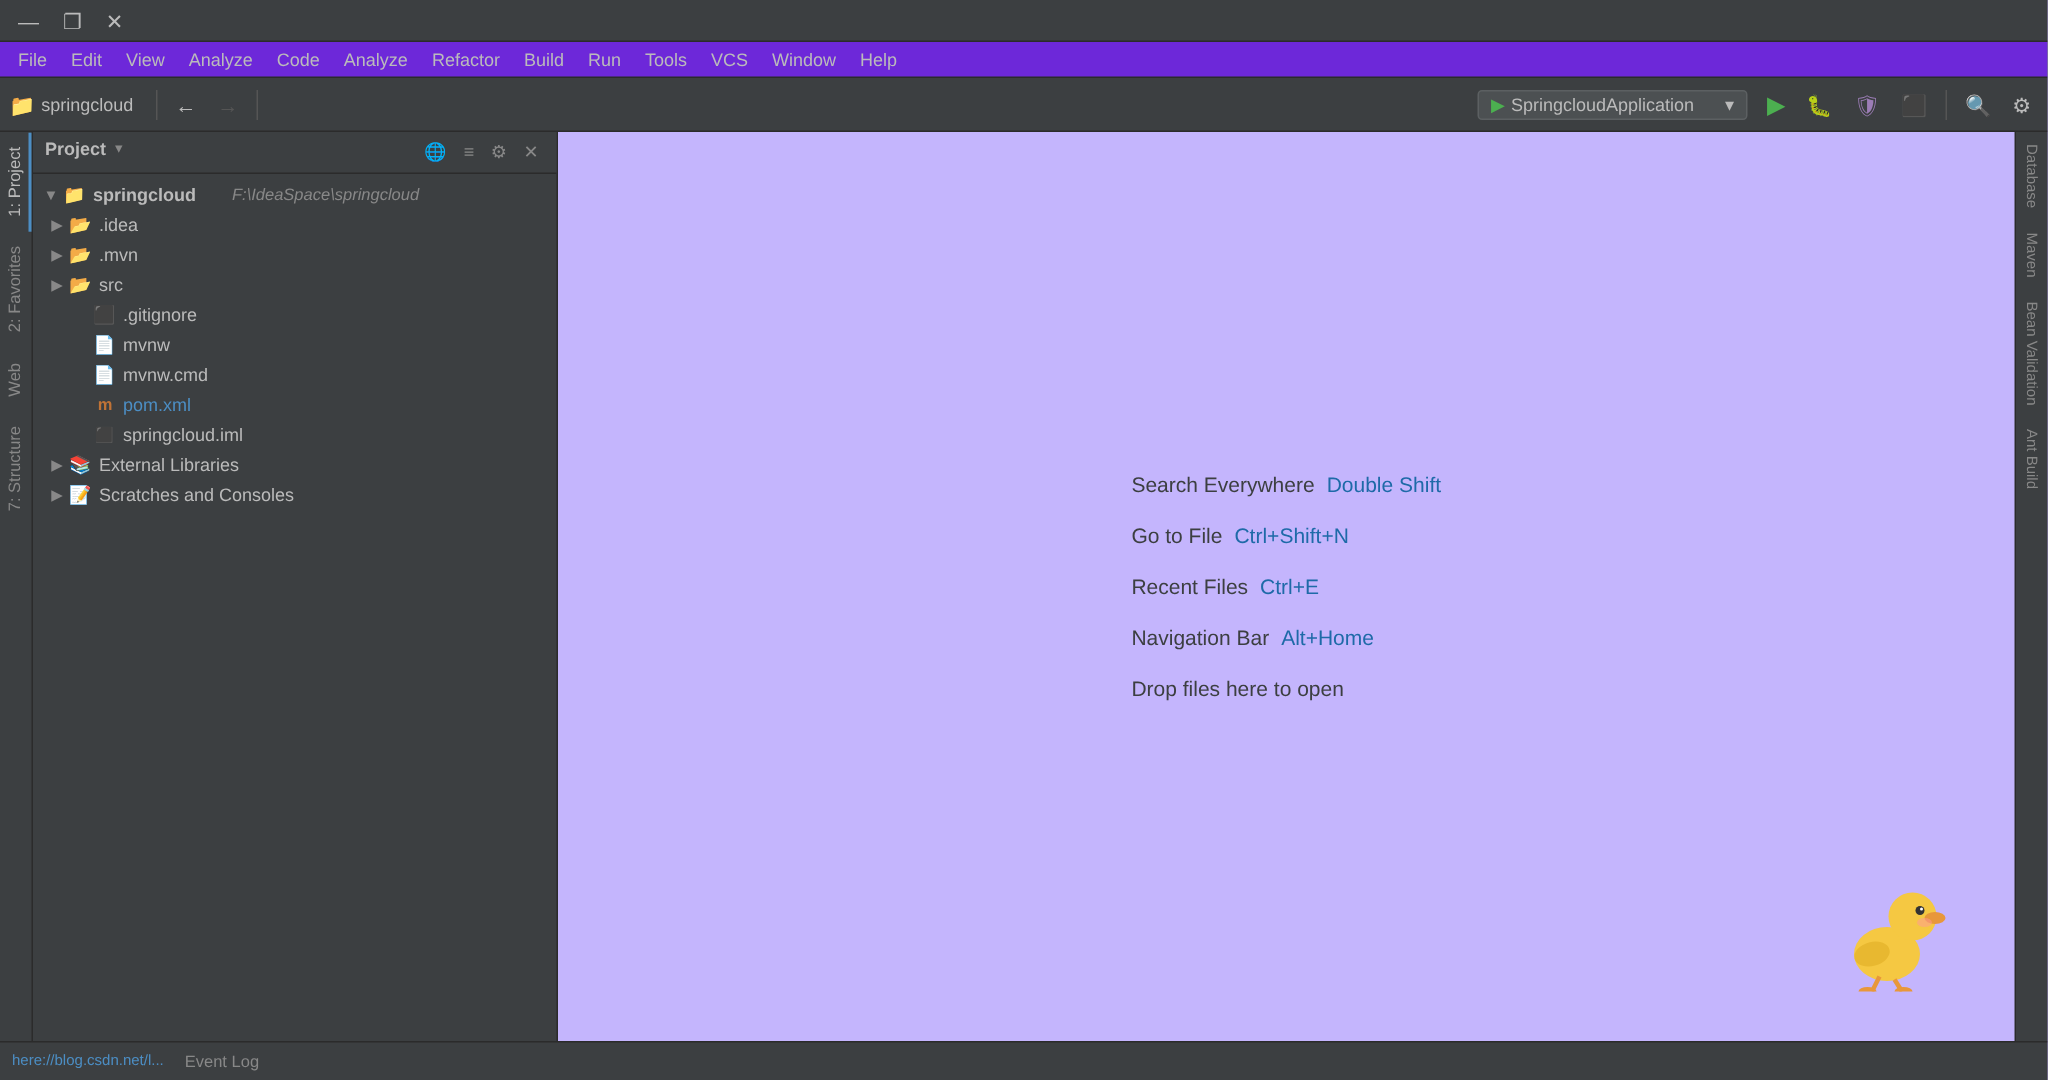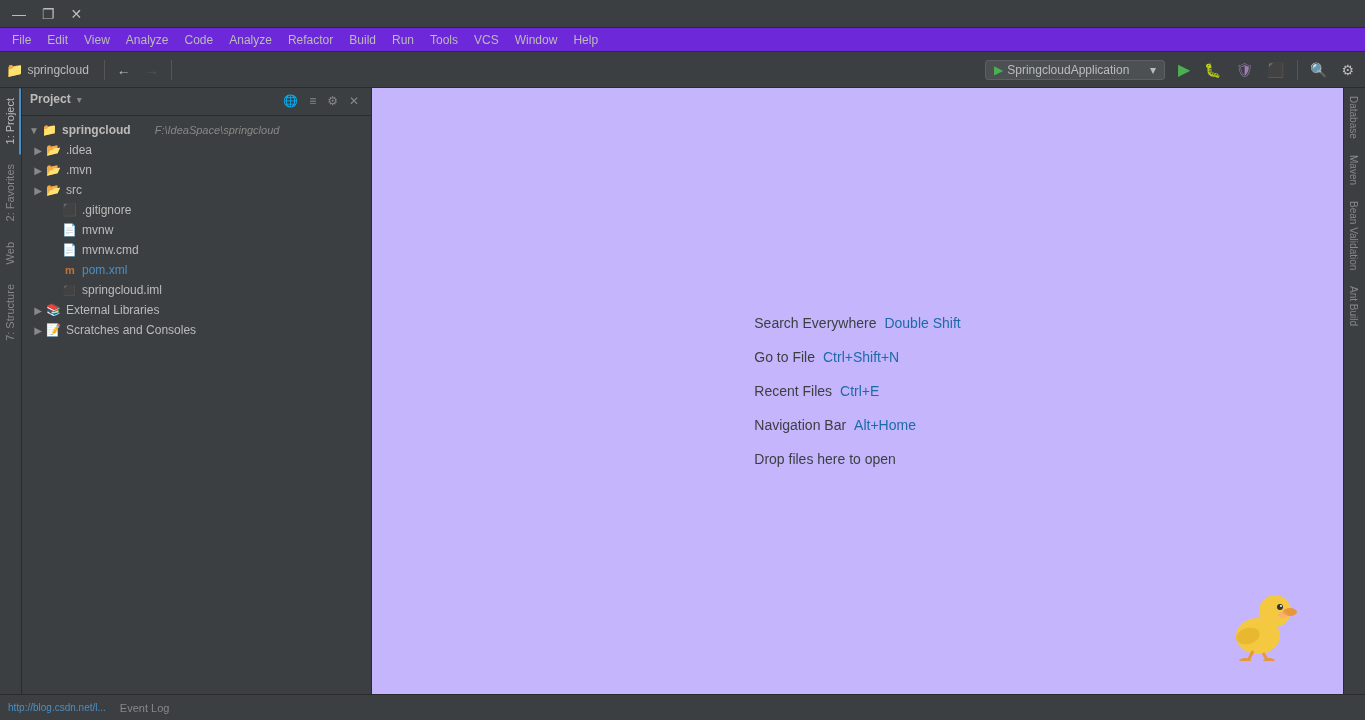--- a/index.html
+++ b/index.html
@@ -351,16 +351,16 @@
     <div class="right-tab">Database</div>
     <div class="right-tab">Maven</div>
     <div class="right-tab">Bean Validation</div>
     <div class="right-tab">Ant Build</div>
   </div>
 
 </div>
 
 <div id="status-bar">
   <div id="status-bar-right">
-    <span style="font-size:10px;color:#4c8ec4;">http://blog.csdn.net/l...</span>
+    <span style="font-size:10px;color:#4c8ec4;">here://blog.csdn.net/l...</span>
     <button class="status-btn">Event Log</button>
   </div>
 </div>
 
 </body></html>

